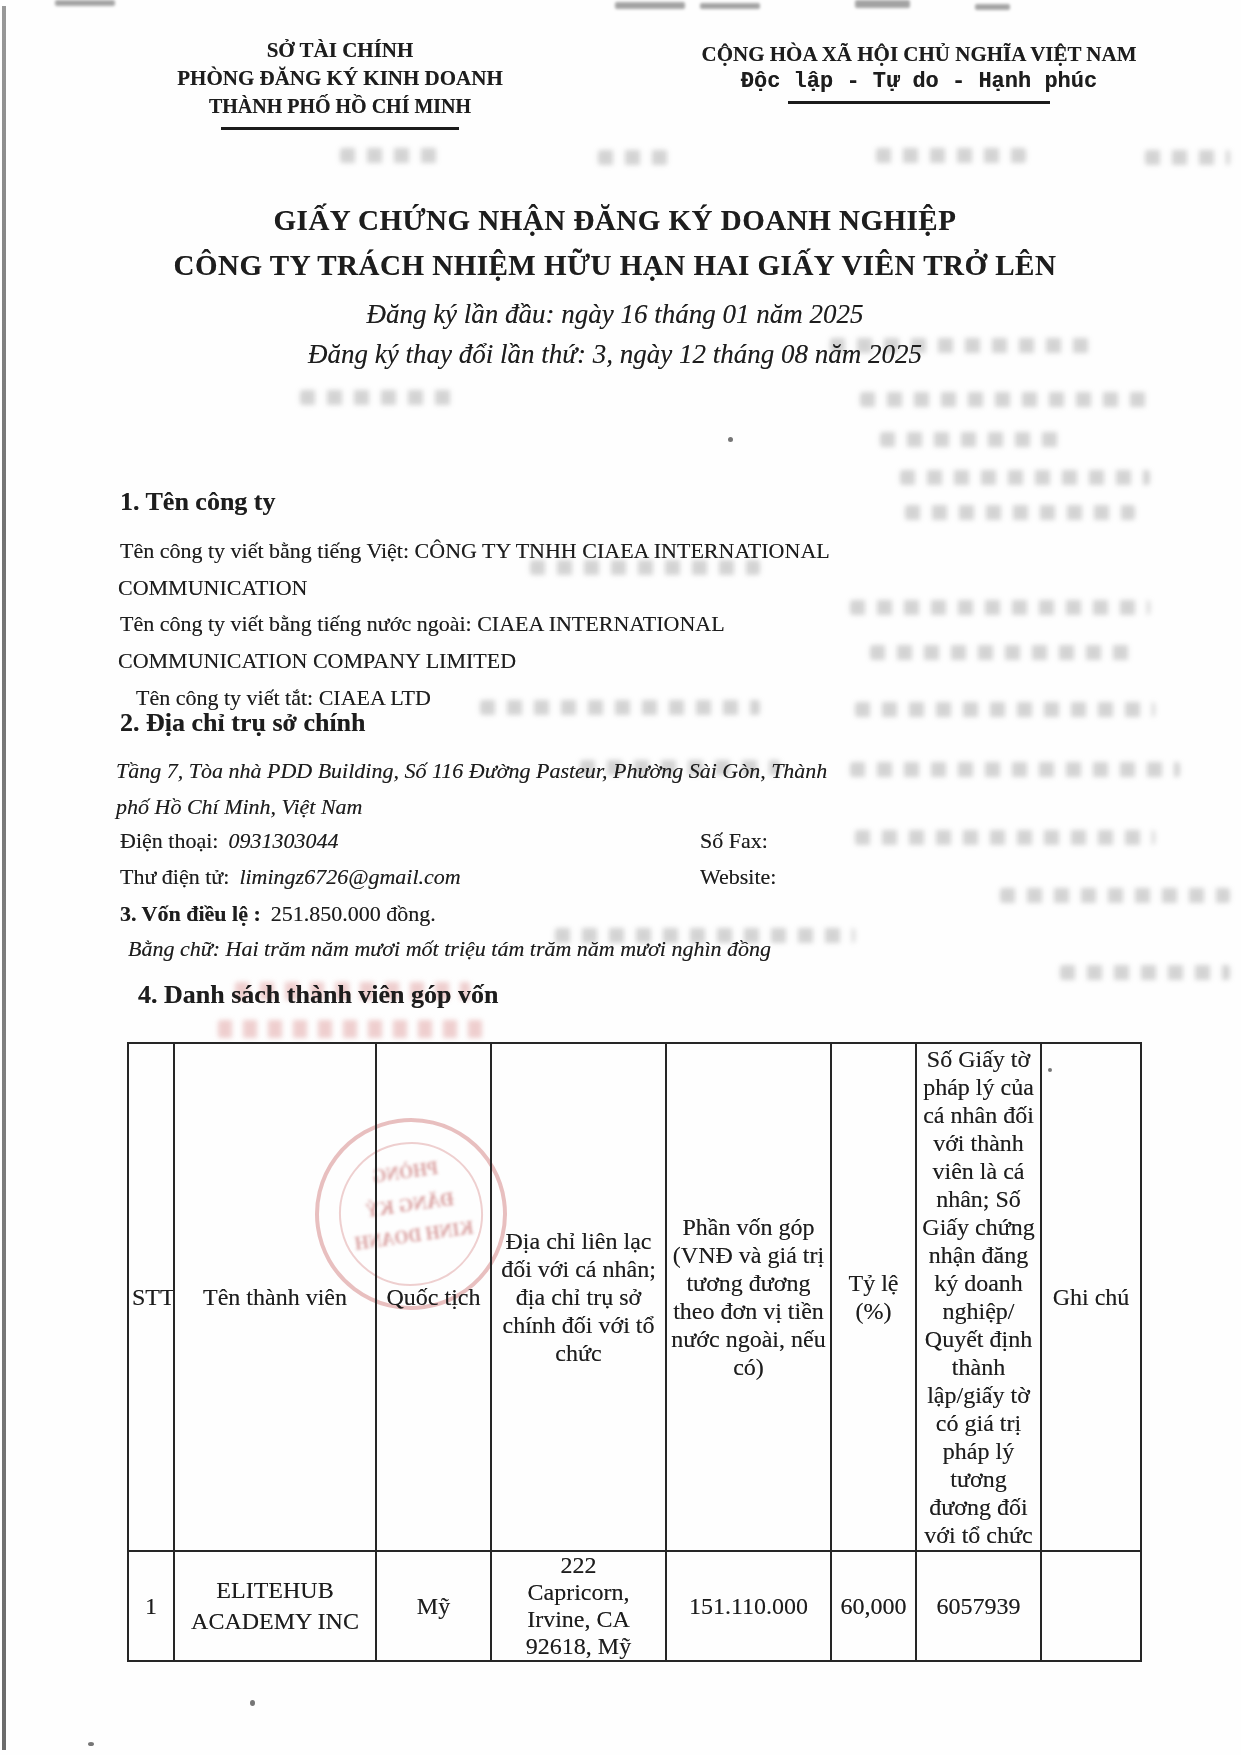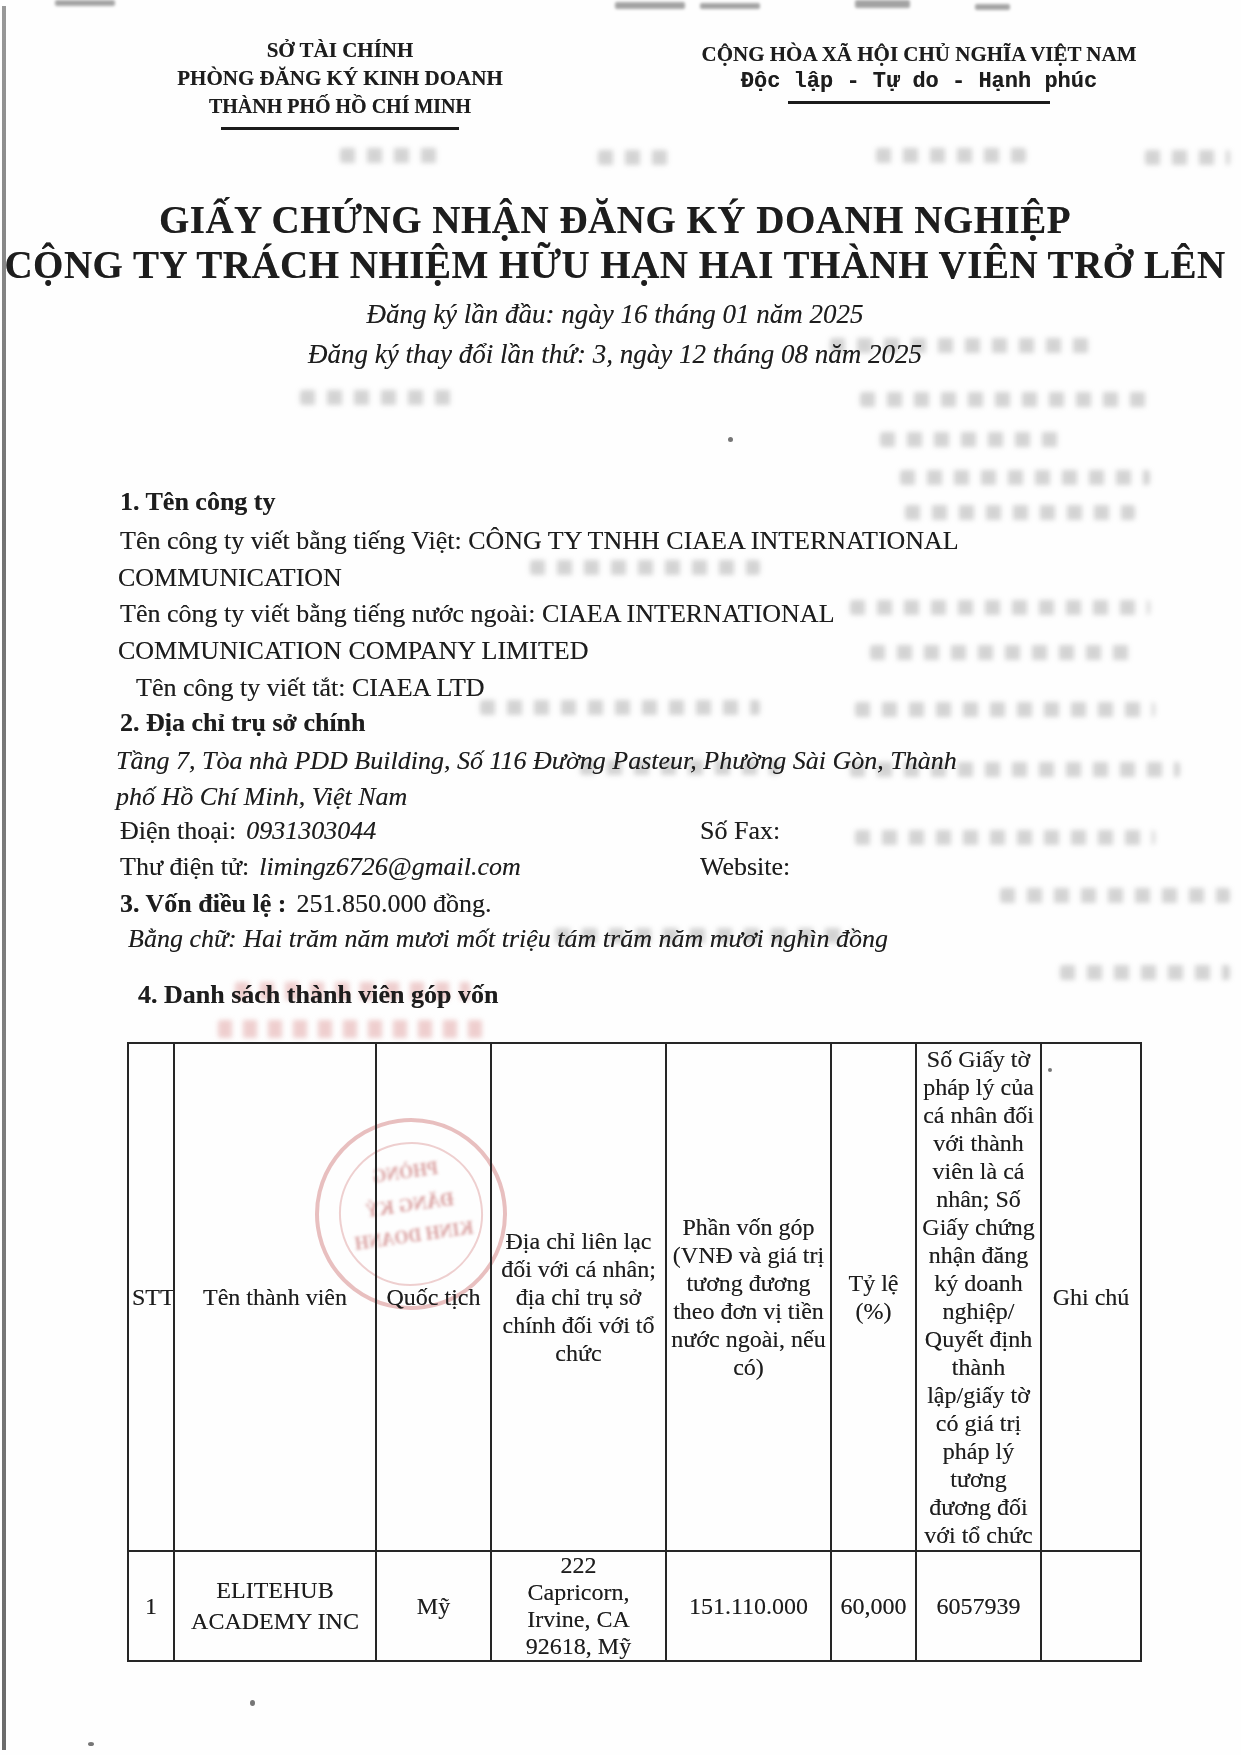--- a/index.html
+++ b/index.html
@@ -21,26 +21,26 @@
   .scan-edge{left:2px;top:6px;width:4px;height:1744px;
     background:linear-gradient(180deg,#777 0%,#444 30%,#555 60%,#3a3a3a 100%);
     opacity:.75;}
   .top-smudge{background:#5a5a5a;filter:blur(1.5px);opacity:.55;border-radius:2px;}
 
   
   .hdr-line{font-size:21px;line-height:28px;}
   .rule{height:3px;background:#1b1b1b;margin:7px auto 0;}
 
   
-  .title-1{font-size:39px;line-height:34px;letter-spacing:.5px;text-align:center;}
+  .title-1{font-size:29px;line-height:34px;letter-spacing:.5px;text-align:center;}
   .title-sub{font-size:25px;}
   .reg-line{font-size:27px;}
 
   
-  .body-line{font-size:26px;line-height:34px;white-space:nowrap;}
+  .body-line{font-size:22px;line-height:34px;white-space:nowrap;margin-top:10px;}
   .sec-head{font-size:26px;font-weight:bold;white-space:nowrap;}
   .val-gap{margin-left:10px;}
 
   
   table.members{border-collapse:collapse;table-layout:fixed;width:1013px;
     font-size:24px;line-height:28px;}
   table.members td{border:2px solid #262626;vertical-align:middle;
     padding:0 3px;text-align:center;overflow:hidden;}
   td.cell-left{text-align:left;}
   td.pre{white-space:pre-line;}
@@ -117,21 +117,21 @@
 </div>
 
 <div class="abs ctr ink" style="left:639px;top:40px;width:560px;">
   <div class="hdr-line b">CỘNG HÒA XÃ HỘI CHỦ NGHĨA VIỆT NAM</div>
   <div class="hdr-line b" style="font-size:22px;font-family:Liberation Mono, monospace;">Độc lập - Tự do - Hạnh phúc</div>
   <div class="rule" style="width:262px;margin-top:5px;"></div>
 </div>
 
 <div class="abs ctr ink" style="left:0;top:203px;width:1230px;">
   <div class="title-1 b">GIẤY CHỨNG NHẬN ĐĂNG KÝ DOANH NGHIỆP</div>
-  <div class="title-1 b" style="margin-top:11px;">CỘNG TY TRÁCH NHIỆM HỮU HẠN HAI THÀNH VIÊN TRỞ LÊN</div>
+  <div class="title-1 b" style="margin-top:11px;">CÔNG TY TRÁCH NHIỆM HỮU HẠN HAI GIẤY VIÊN TRỞ LÊN</div>
   <div class="reg-line i" style="margin-top:17px;">Đăng ký lần đầu: ngày 16 tháng 01 năm 2025</div>
   <div class="reg-line i" style="margin-top:9px;">Đăng ký thay đổi lần thứ: 3, ngày 12 tháng 08 năm 2025</div>
 </div>
 
 <div class="abs sec-head ink" style="left:120px;top:487px;">1. Tên công ty</div>
 <div class="abs body-line ink" style="left:120px;top:524px;">Tên công ty viết bằng tiếng Việt: CÔNG TY TNHH CIAEA INTERNATIONAL</div>
 <div class="abs body-line ink" style="left:118px;top:561px;">COMMUNICATION</div>
 <div class="abs body-line ink" style="left:120px;top:597px;">Tên công ty viết bằng tiếng nước ngoài: CIAEA INTERNATIONAL</div>
 <div class="abs body-line ink" style="left:118px;top:634px;">COMMUNICATION COMPANY LIMITED</div>
 <div class="abs body-line ink" style="left:136px;top:671px;">Tên công ty viết tắt: CIAEA LTD</div>

